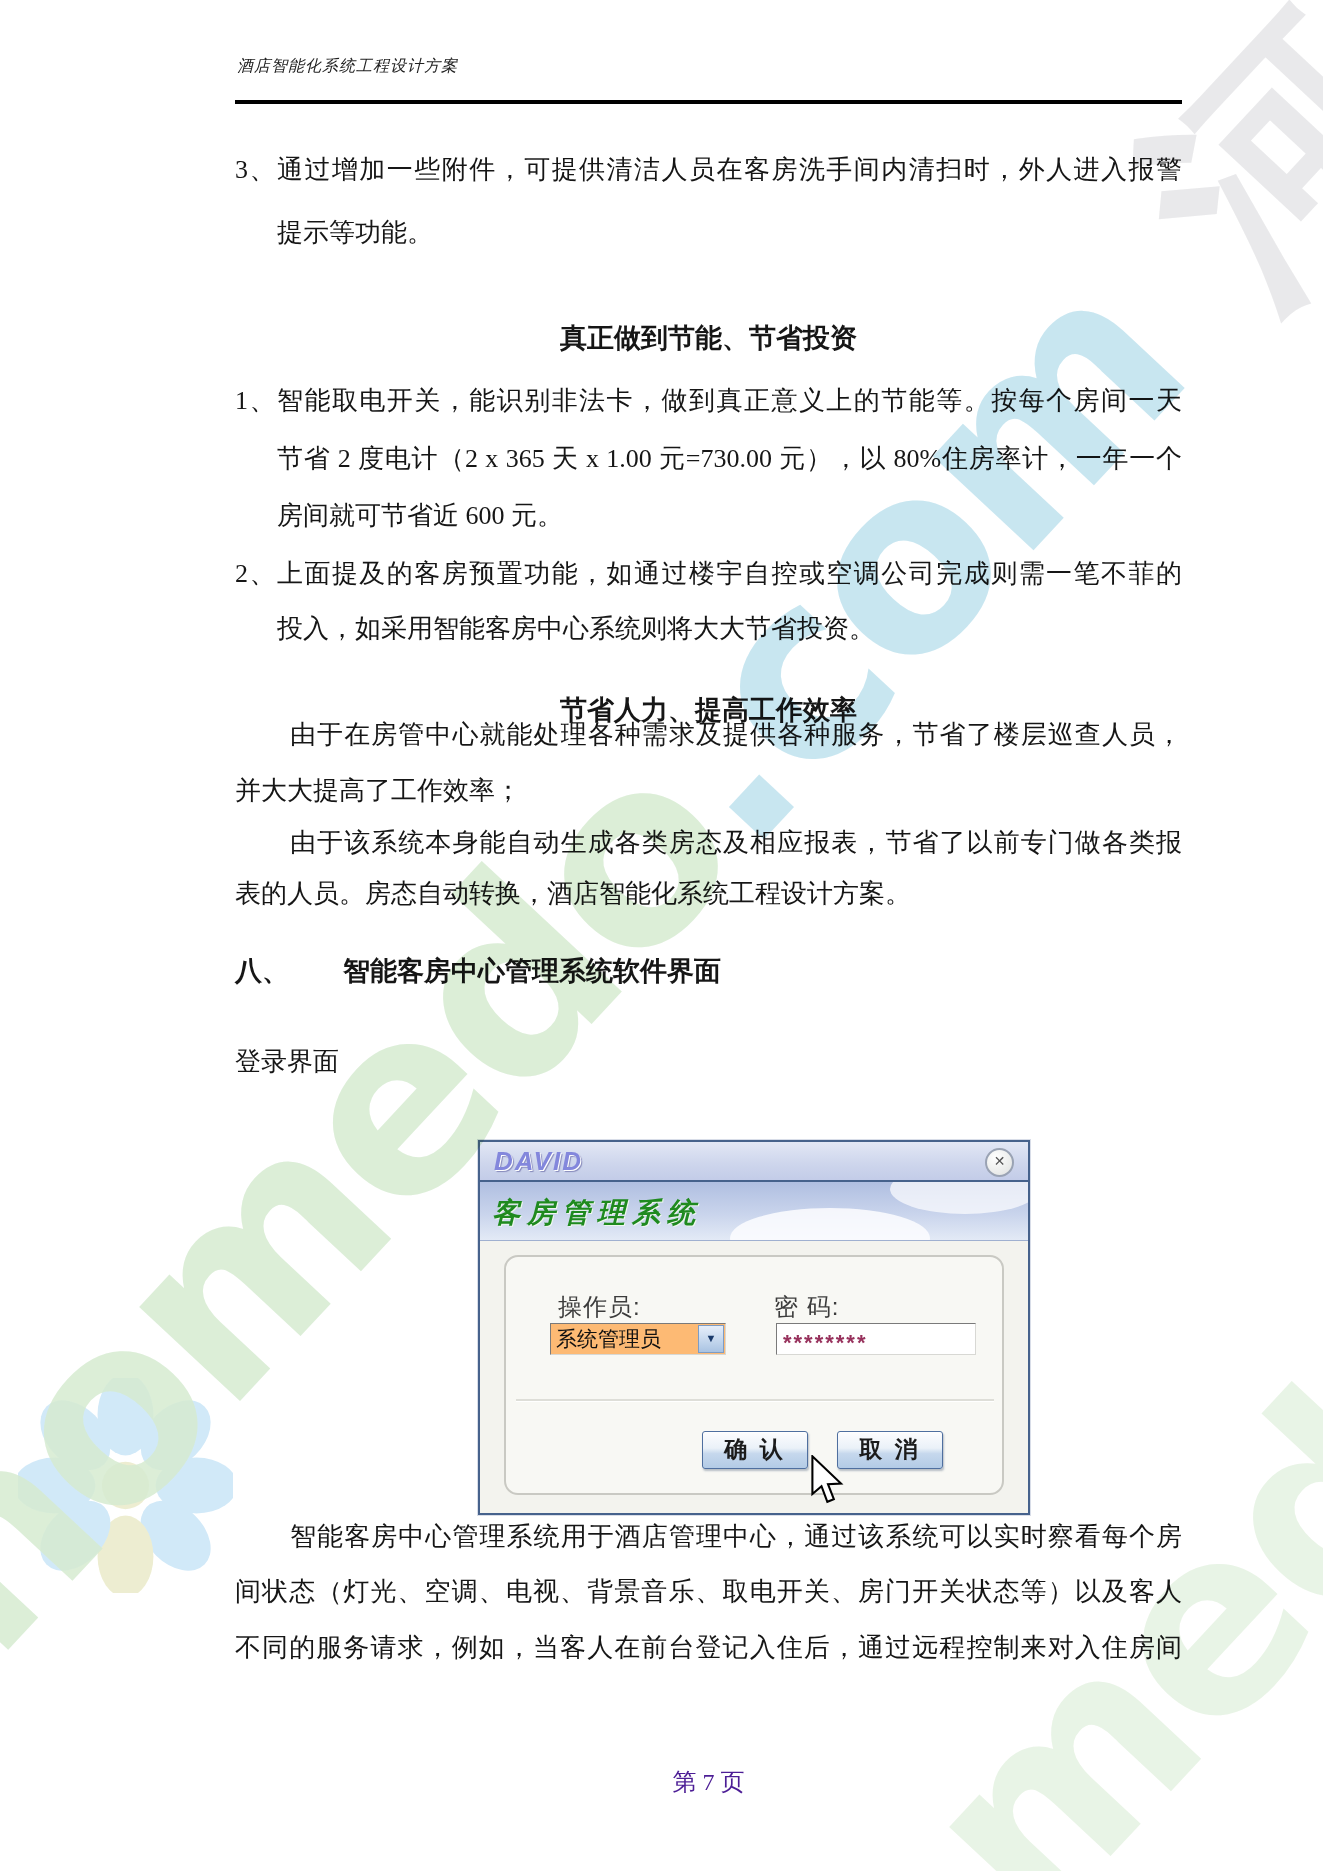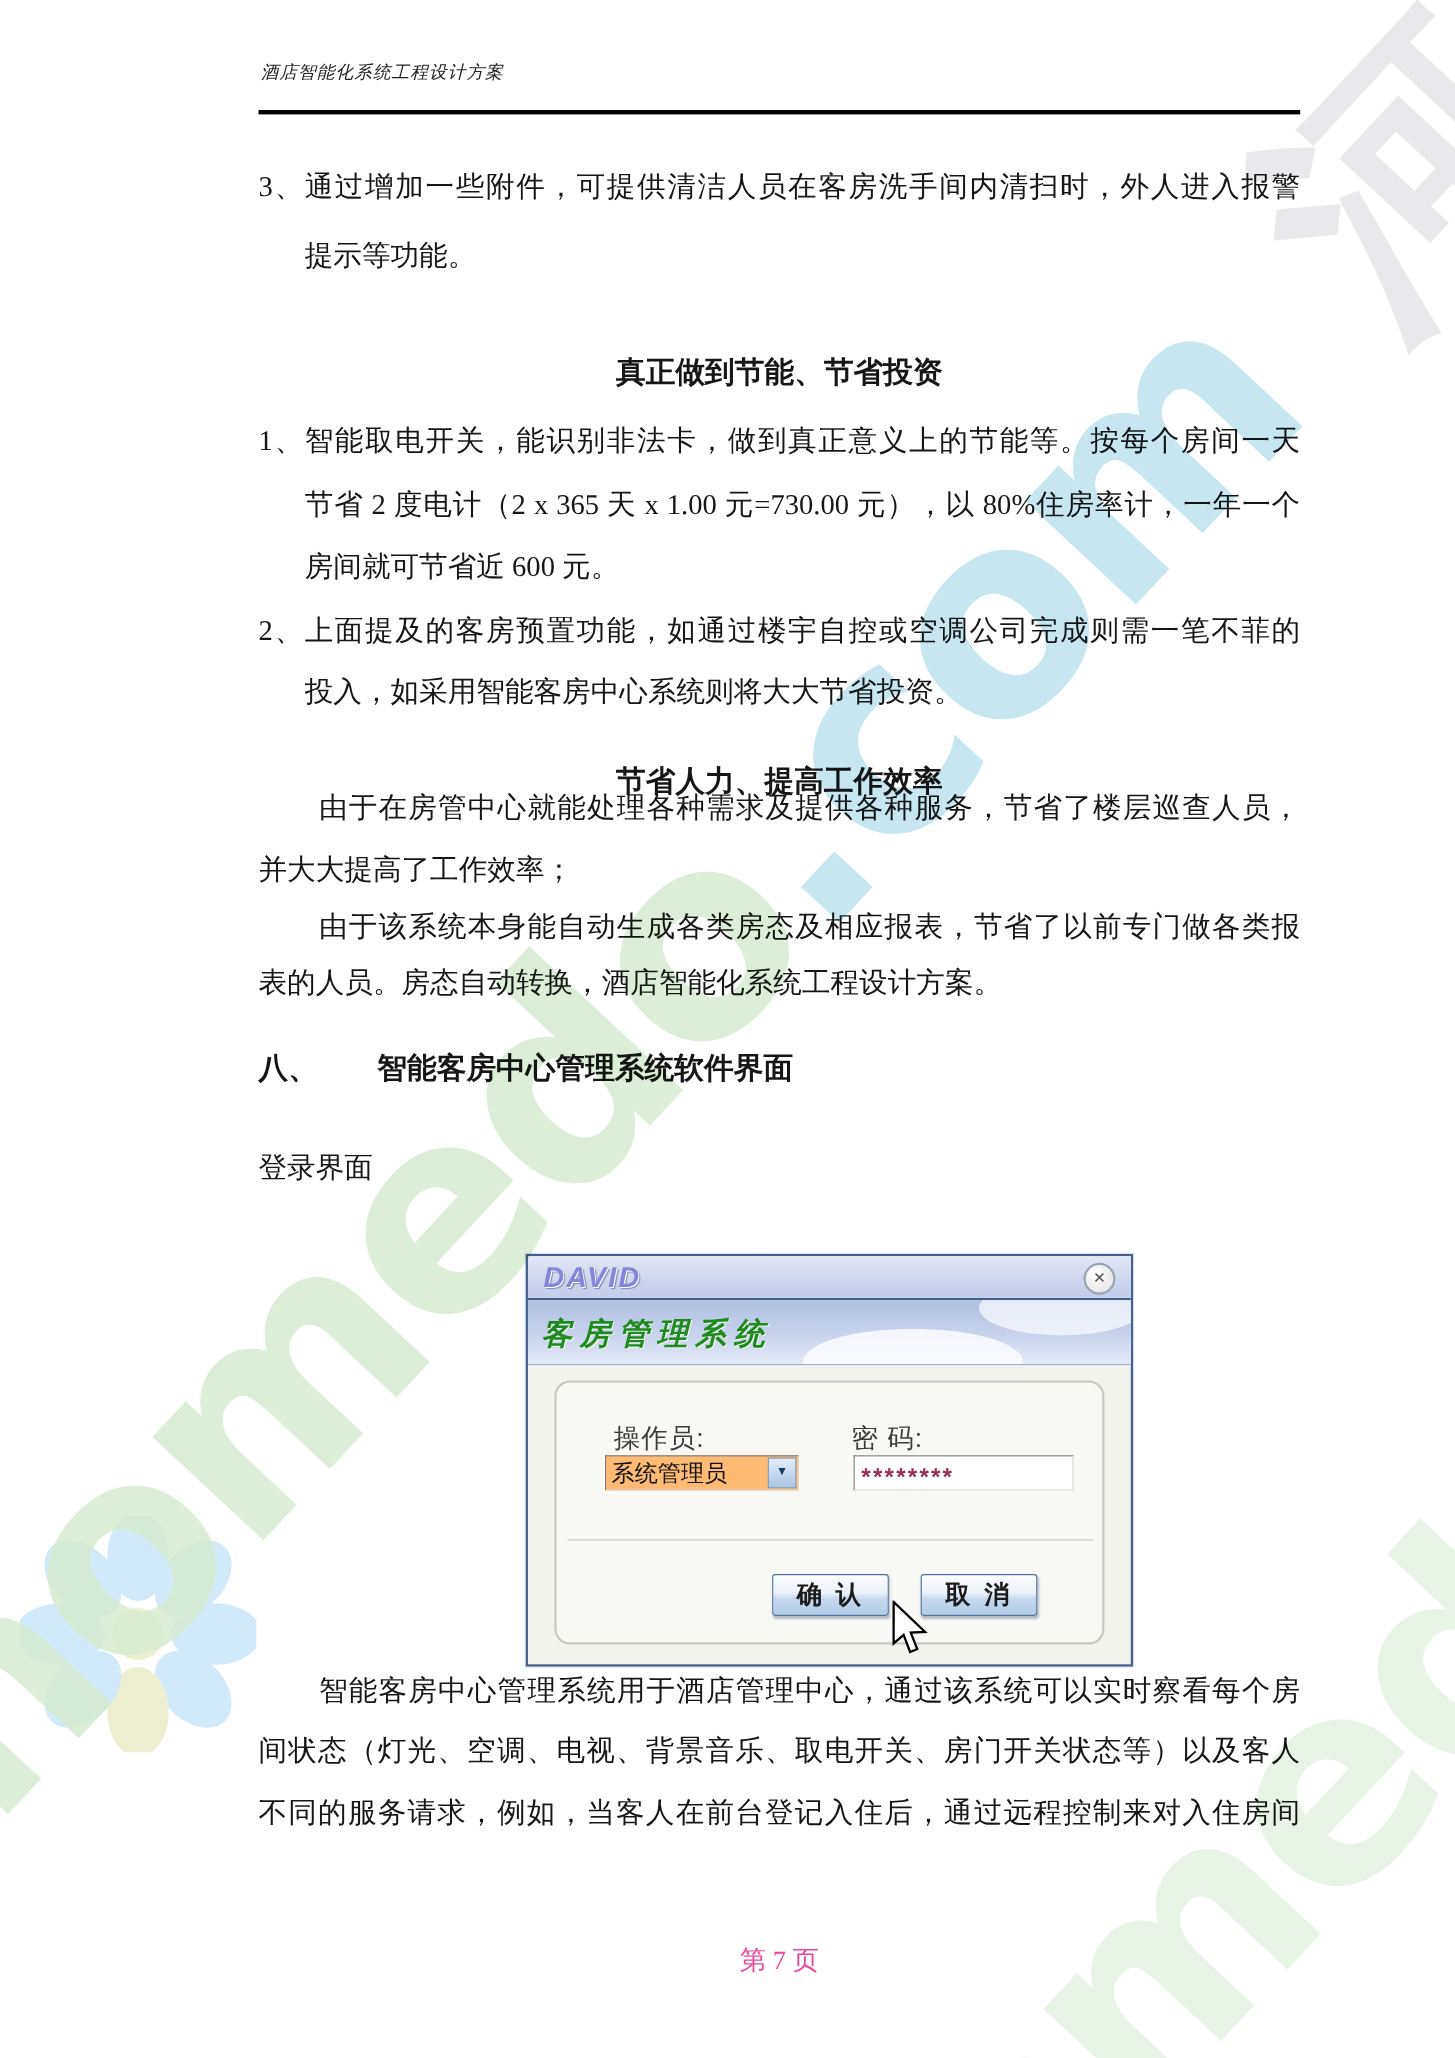--- a/index.html
+++ b/index.html
@@ -34,21 +34,21 @@
   #page-header{
     position:absolute; left:237px; top:56px; font-size:16px; color:#222;
     font-style:italic; letter-spacing:1px;
   }
   #header-rule{
     position:absolute; left:235px; top:100px; width:947px; height:4px;
     background:#000;
   }
   #page-footer{
     position:absolute; left:235px; top:1766px; width:947px; text-align:center;
-    font-size:24px; color:#ec4899;
+    font-size:24px; color:#4c1d95;
   }
   
   #dialog{
     position:absolute; left:478px; top:1140px; width:552px; height:375px;
     z-index:2; border:2px solid #46628c; box-sizing:border-box;
     background:#f3f3ee; box-shadow:0 0 0 1px #d8dde8;
     font-family:"Liberation Sans","DejaVu Sans",sans-serif;
   }
   #dlg-titlebar{
     position:relative; height:38px;

